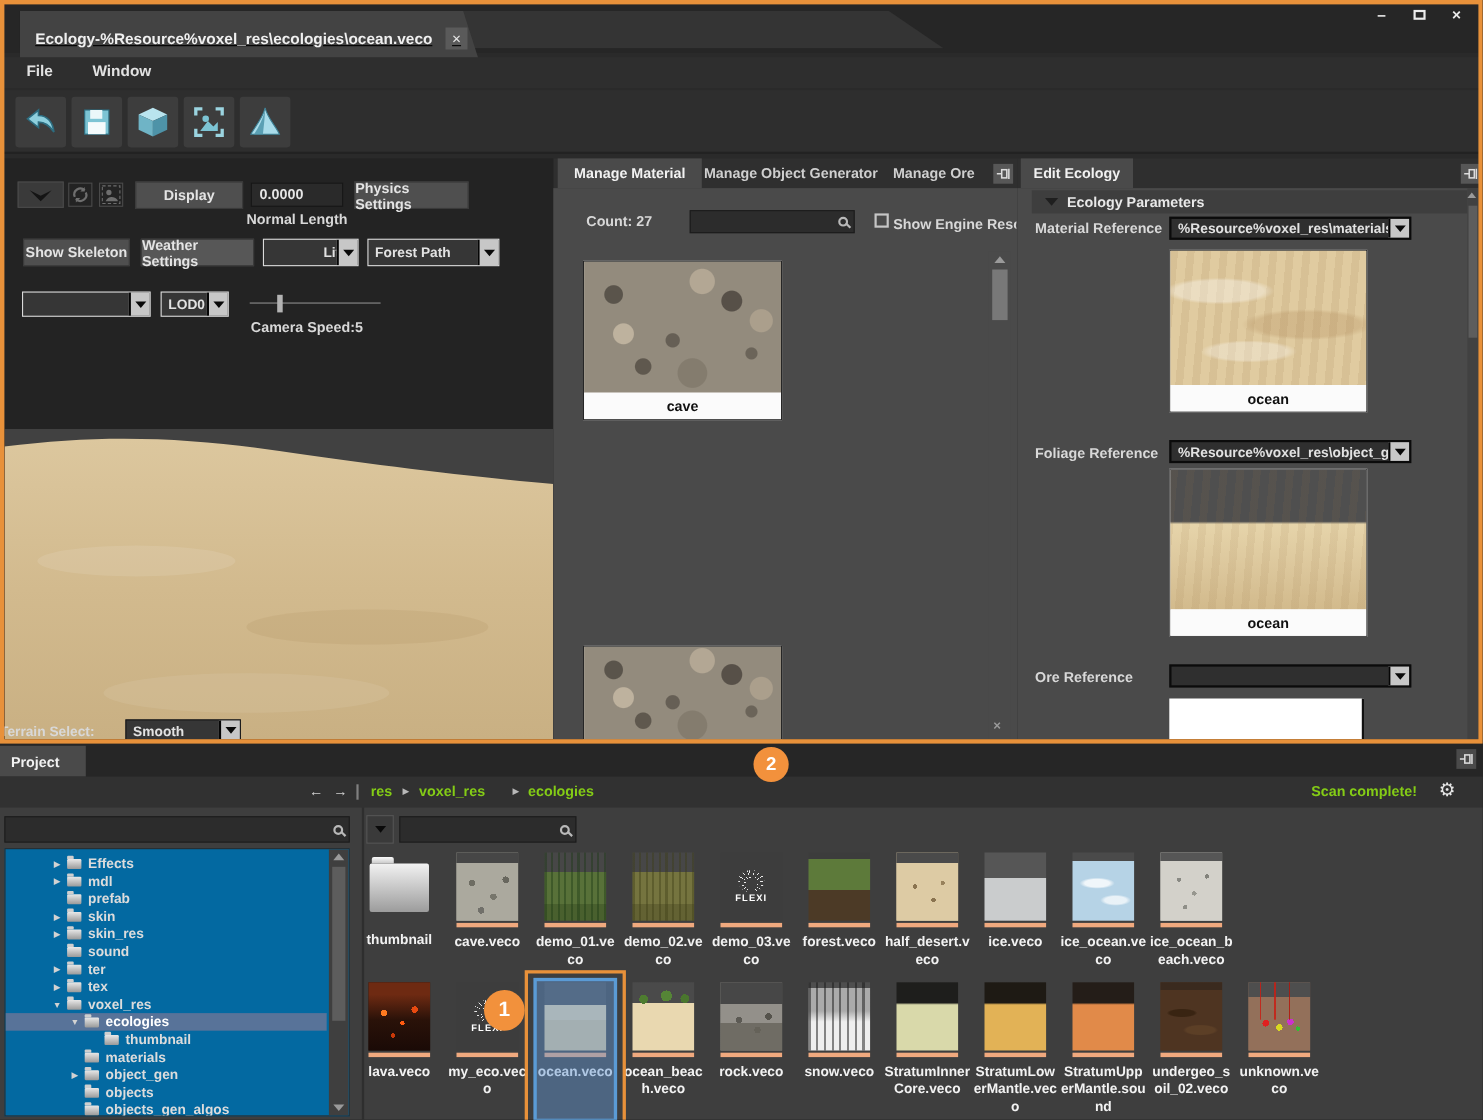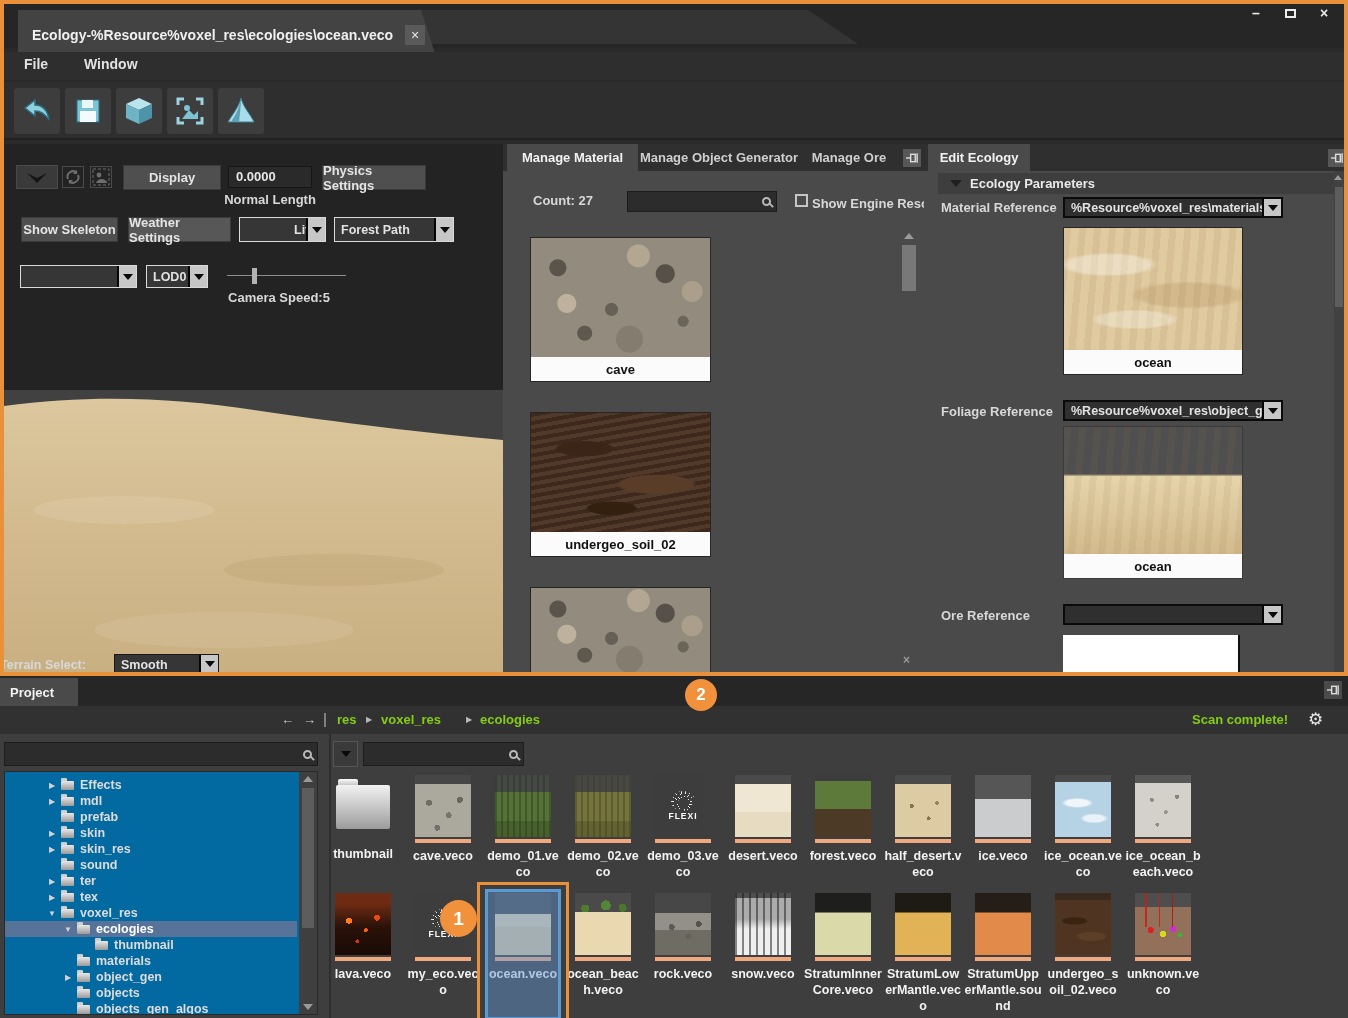--- a/index.html
+++ b/index.html
@@ -31,21 +31,21 @@
   .caret-dn { width:0; height:0; border-left:6px solid transparent; border-right:6px solid transparent;
     border-top:7px solid #1e1e1e; }
   .pin { width:18px; height:18px; background:#575757; display:flex; align-items:center; justify-content:center; }
 
   
   .titlebar { position:absolute; left:0; top:0; width:1348px; height:48px; background:#262626; }
   .tabstrip { position:absolute; left:18px; top:10px; width:840px; height:34px; background:#343434;
     clip-path:polygon(0 0, 790px 0, 840px 100%, 0 100%); }
   .doc-tab { position:absolute; left:18px; top:10px; height:50px; padding:0 12px 0 14px;
     background:#434343; clip-path:polygon(0 0, calc(100% - 16px) 0, 100% 100%, 0 100%);
-    display:flex; align-items:center; gap:12px; }
+    display:flex; align-items:center; gap:12px;text-decoration:underline; }
   .doc-tab .t { color:#f0f0f0; font-size:14px; font-weight:700; }
   .tab-close { width:20px; height:20px; background:#5a5a5a; color:#e6e6e6; font-size:14px;
     display:flex; align-items:center; justify-content:center; }
   .winbtns { position:absolute; right:10px; top:4px; display:flex; gap:6px; }
   .wbtn { width:28px; height:18px; display:flex; align-items:center; justify-content:center;
     color:#ececec; font-size:14px; font-weight:700; }
   .maxglyph { width:11px; height:9px; border:2px solid #ececec; }
   .menubar { position:absolute; left:0; top:52px; width:1348px; height:28px; background:#2e2e2e; }
   .menu-item { position:absolute; top:4px; color:#e2e2e2; font-weight:700; font-size:14px; }
   .toolbar { position:absolute; left:0; top:82px; width:1348px; height:58px; background:#2e2e2e;
@@ -399,24 +399,20 @@
     <div class="search" style="position:absolute; left:124px; top:20px; width:150px; height:21px;">
       <span class="mag"></span>
     </div>
     <span class="cb" style="position:absolute; left:292px; top:23px;"></span>
     <span class="lbl" style="position:absolute; left:309px; top:25px; width:112px; overflow:hidden;">Show Engine Resou</span>
 
     <div class="card" style="left:27px; top:66px;">
       <div class="ctex mtex-cave"></div>
       <div class="clab">cave</div>
     </div>
-    <div class="card" style="left:27px; top:241px;">
-      <div class="ctex mtex-soil"></div>
-      <div class="clab">undergeo_soil_02</div>
-    </div>
     <div class="card" style="left:27px; top:416px; height:86px; border-bottom:none;">
       <div class="ctex mtex-cave" style="height:84px;"></div>
     </div>
 
     <div class="vscroll" style="left:396px; top:58px; width:20px; height:443px; background:#4a4a4a;">
       <span class="tri-up" style="position:absolute; left:5px; top:4px;"></span>
       <span class="vthumb" style="left:3px; top:16px; width:14px; height:46px; background:#787878;"></span>
       <span style="position:absolute; left:4px; top:424px; color:#9a9a9a; font-size:12px; font-weight:700;">×</span>
     </div>
   </div>
@@ -607,25 +603,20 @@
       <div class="th">
         <div class="flexi">
           <span class="rays"></span>
           <span class="flexi-t">FLEXI</span>
         </div>
       </div>
       <div class="ubar"></div>
       <div class="flabel">demo_03.veco</div>
     </div>
     <div class="cell">
-      <div class="th th-desert"></div>
-      <div class="ubar"></div>
-      <div class="flabel">desert.veco</div>
-    </div>
-    <div class="cell">
       <div class="th th-forest"></div>
       <div class="ubar"></div>
       <div class="flabel">forest.veco</div>
     </div>
     <div class="cell">
       <div class="th th-halfdes"></div>
       <div class="ubar"></div>
       <div class="flabel">half_desert.veco</div>
     </div>
     <div class="cell">

